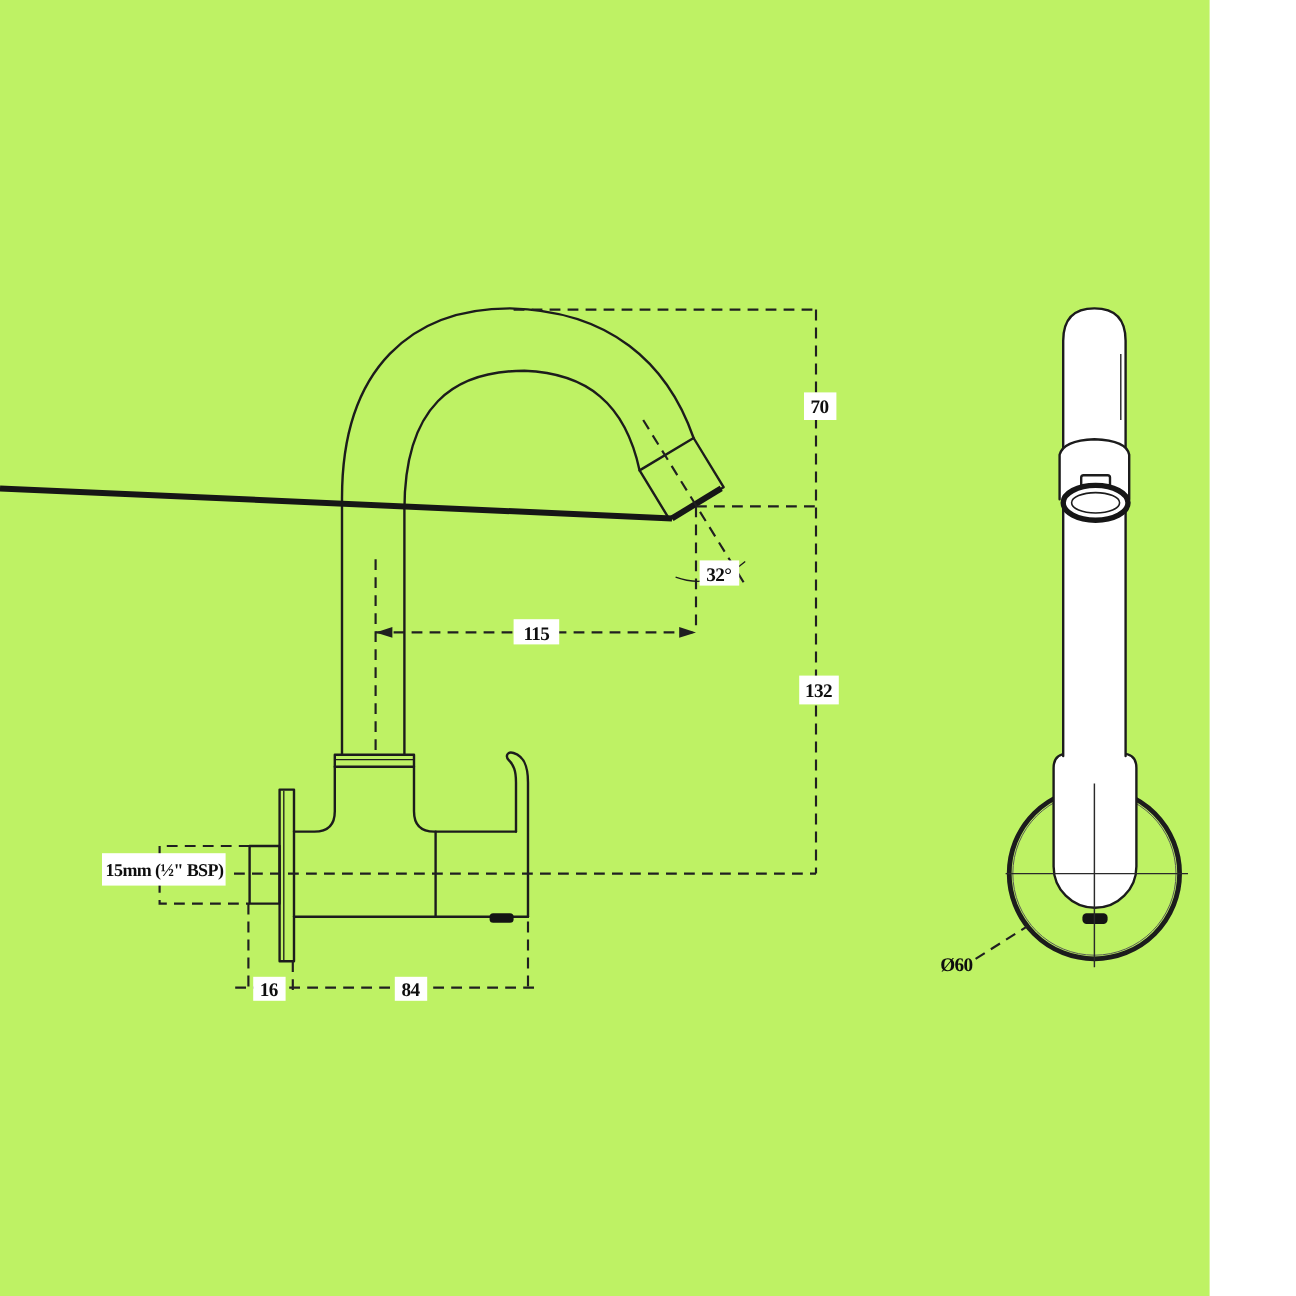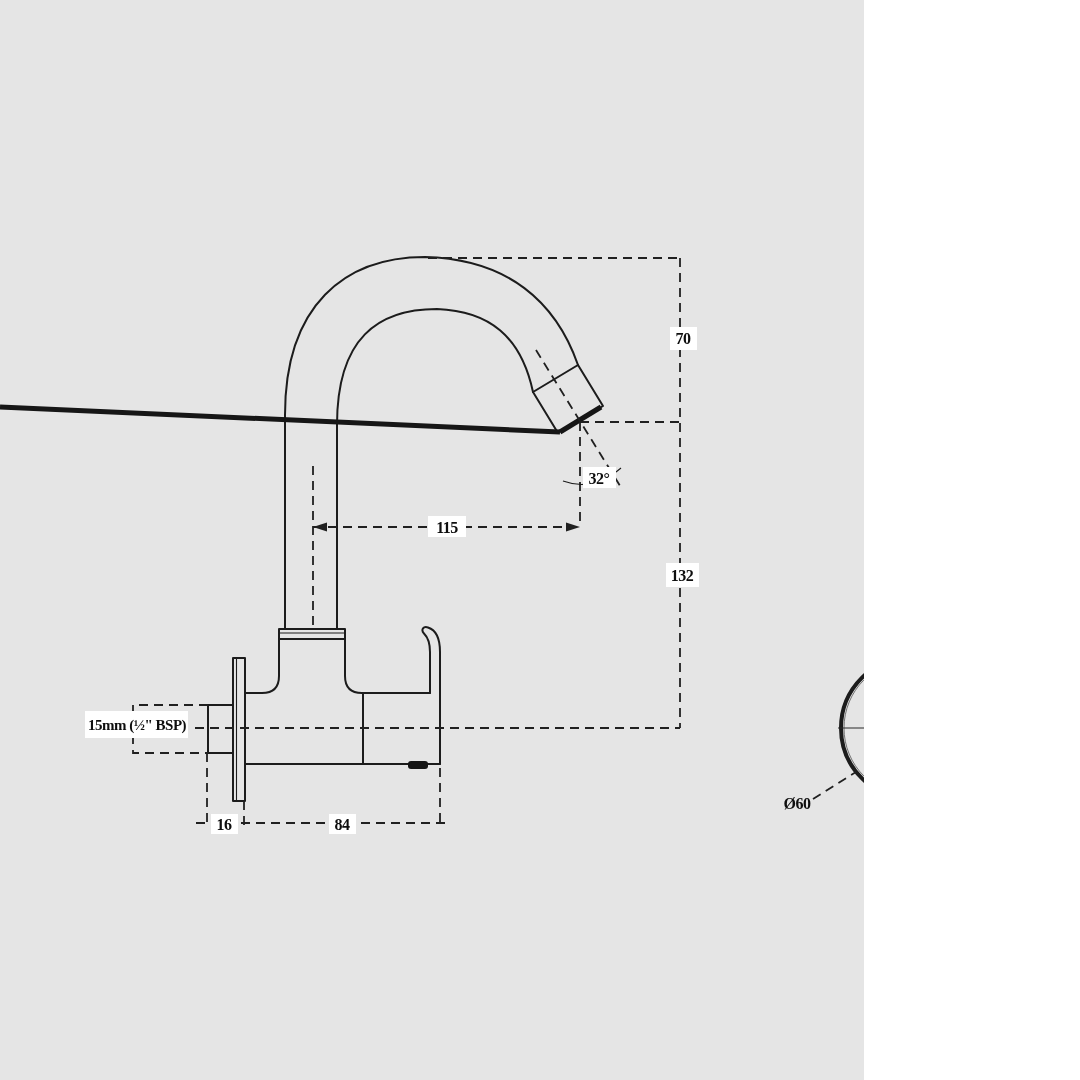--- a/index.html
+++ b/index.html
@@ -1,16 +1,16 @@
 <!DOCTYPE html>
 <html><head>
 <meta charset="utf-8">
 <style>
   html,body{margin:0;padding:0;background:#ffffff;}
-  .stage{width:864px;height:1080px;background:#e5e5e5;position:relative;overflow:hidden;}
+  .stage{width:1008px;height:1080px;background:#bef264;position:relative;overflow:hidden;}
   svg{display:block;}
   .ln{fill:none;stroke:#1c1c1c;stroke-width:2;stroke-linecap:round;stroke-linejoin:round;}
   .thin{fill:none;stroke:#1c1c1c;stroke-width:1.1;}
   .thick{fill:none;stroke:#161616;stroke-width:5;stroke-linecap:butt;}
   .dash{fill:none;stroke:#202020;stroke-width:1.8;stroke-dasharray:9 6;stroke-linecap:butt;}
   .cl{fill:none;stroke:#2a2a2a;stroke-width:1.2;}
   .wfill{fill:#ffffff;stroke:none;}
   .mask{fill:#ffffff;stroke:none;}
   .solidfill{fill:#141414;stroke:none;}
   .arrow{fill:#202020;stroke:none;}

